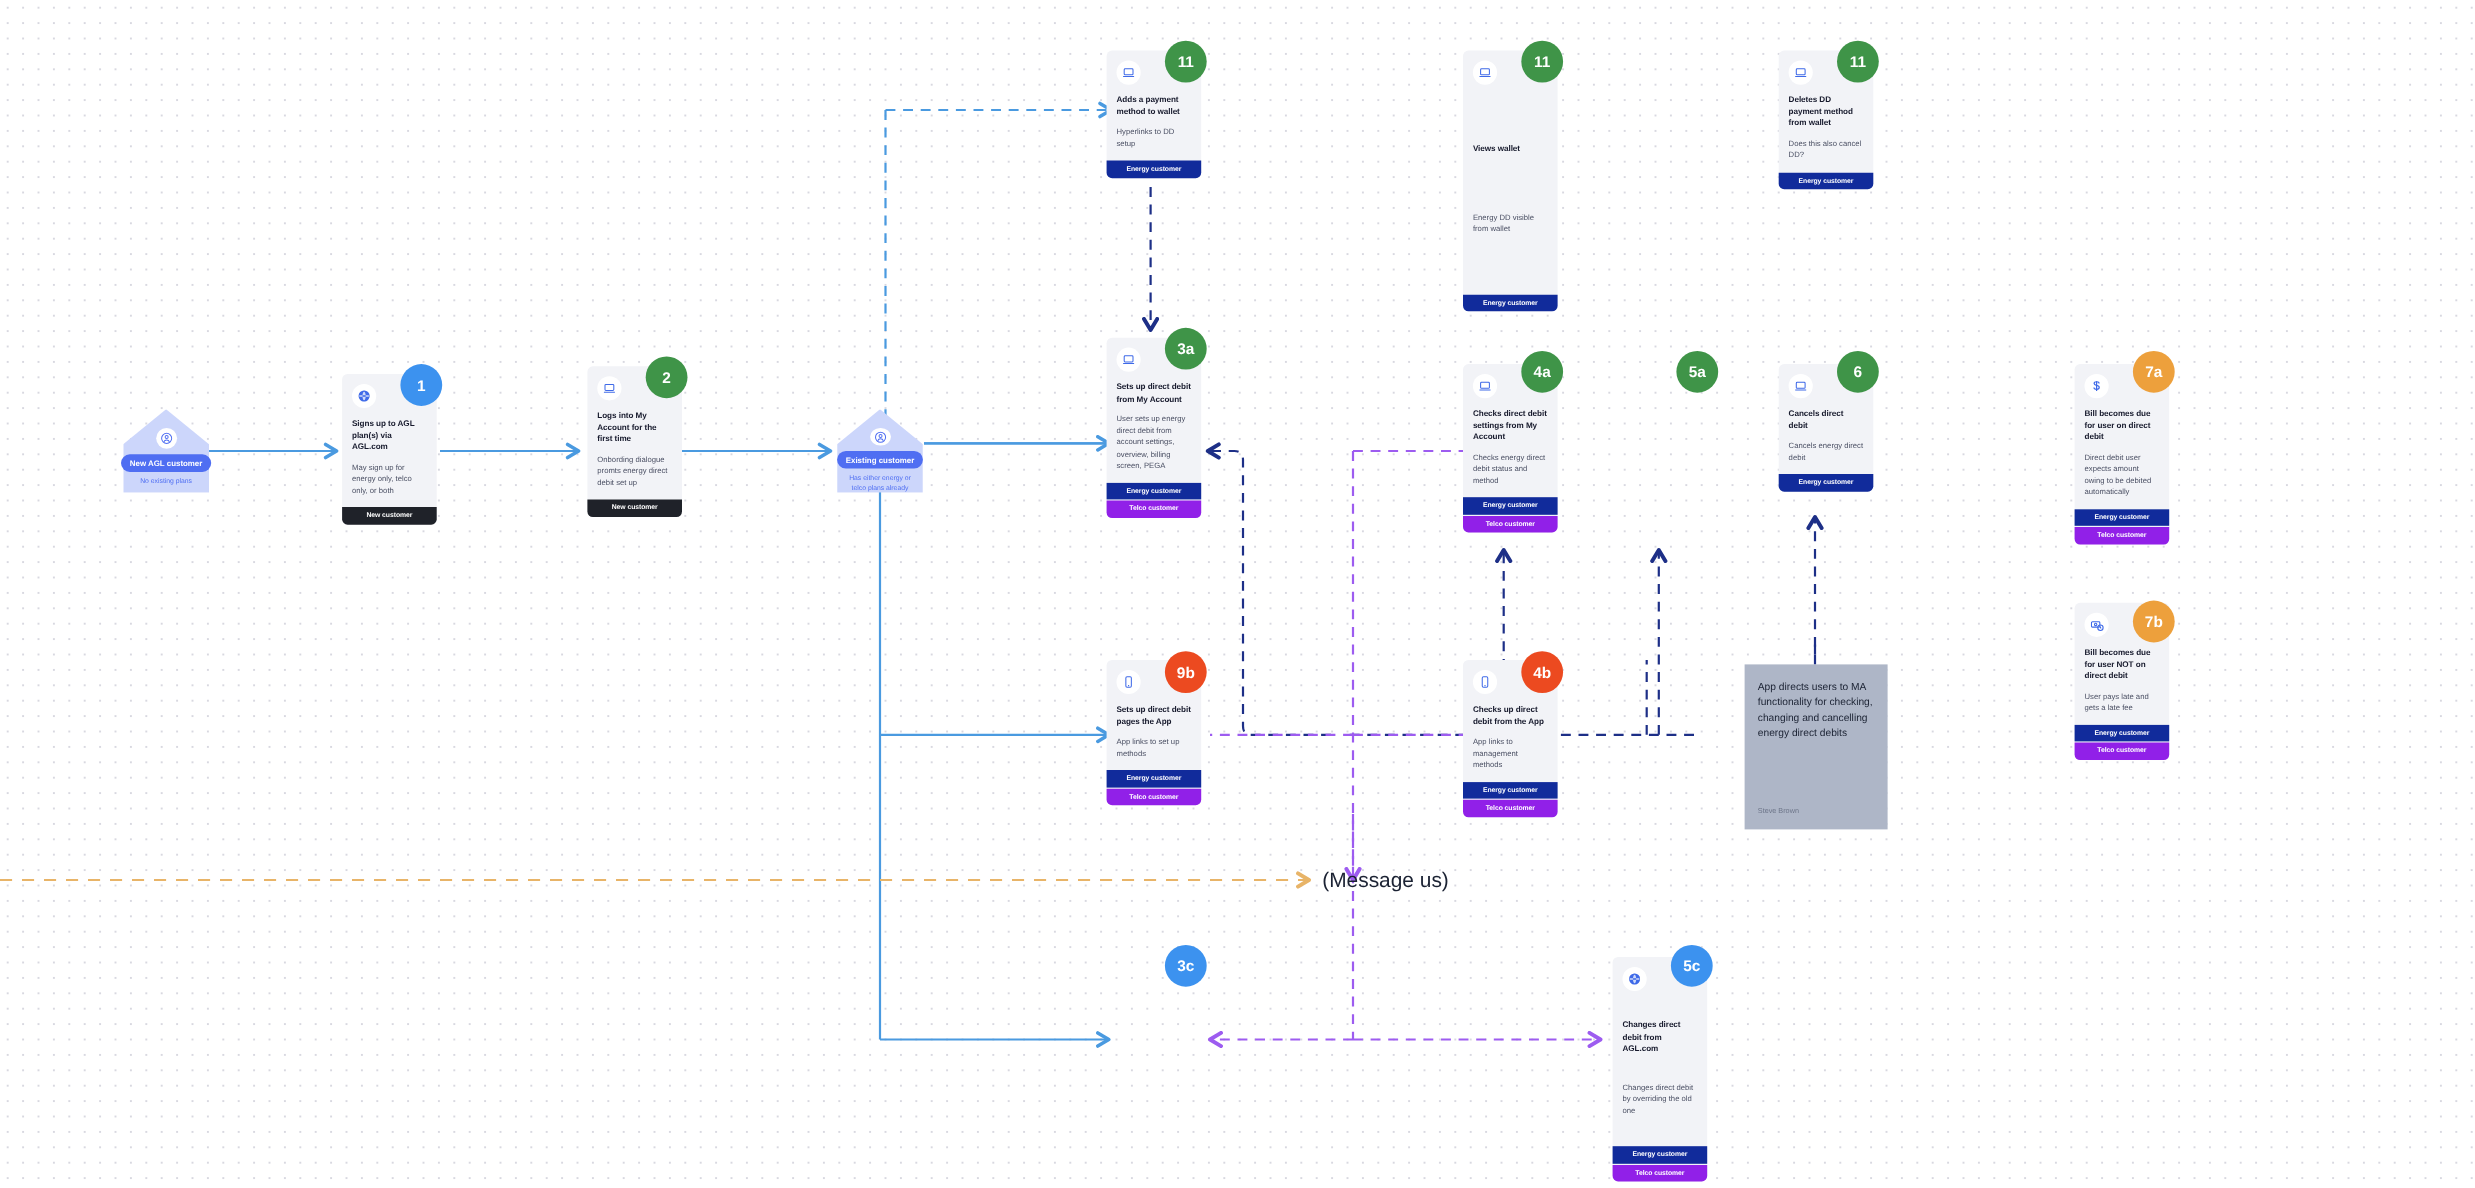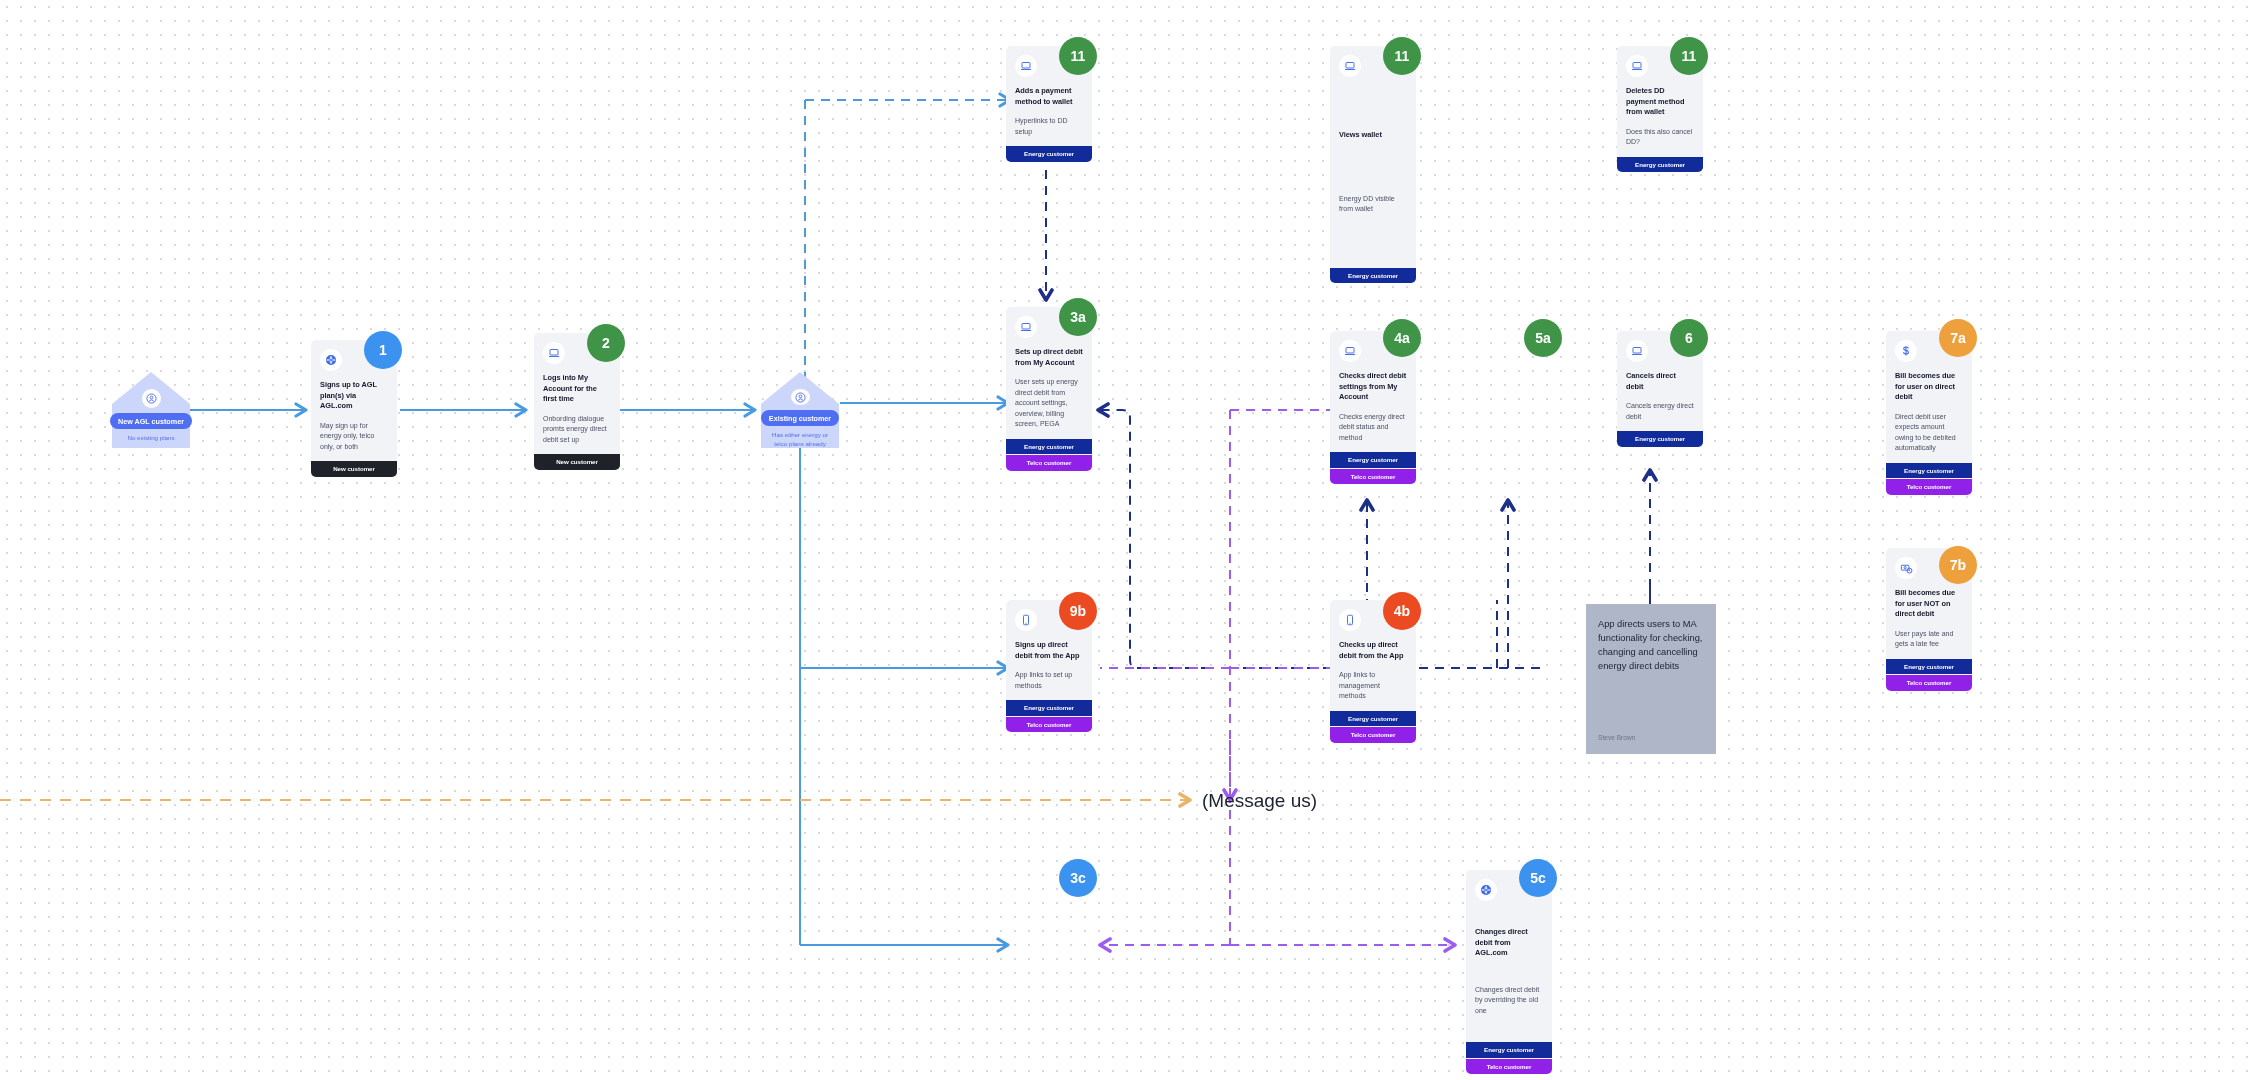--- a/index.html
+++ b/index.html
@@ -418,21 +418,21 @@
   </div>
   <div class="badge orange" style="left:1939px; top:546px;">7b</div>
 
   <div class="card" style="left:1006px; top:600px;">
     <div class="iconwrap">
       <svg width="12" height="12" viewBox="0 0 24 24" fill="none" stroke="#3f6ae8" stroke-width="1.9">
         <rect x="7" y="2.5" width="10" height="19" rx="2.2"></rect>
           <path d="M11 18.6h2"></path>
       </svg>
     </div>
-    <div class="ctitle">Signs up direct debit from the App</div>
+    <div class="ctitle">Sets up direct debit pages the App</div>
     <div class="cdesc">App links to set up methods</div>
     <div class="tags">
       <div class="tag energy">Energy customer</div>
       <div class="tag telco last">Telco customer</div>
     </div>
   </div>
   <div class="badge red" style="left:1059px; top:592px;">9b</div>
 
   <div class="card" style="left:1330px; top:600px;">
     <div class="iconwrap">

